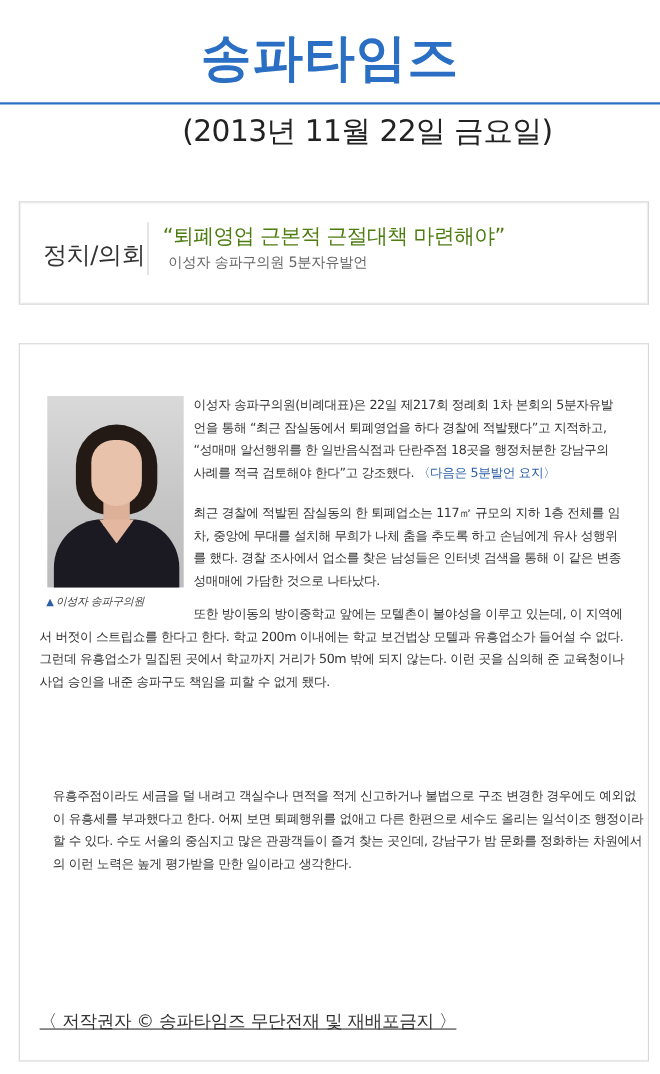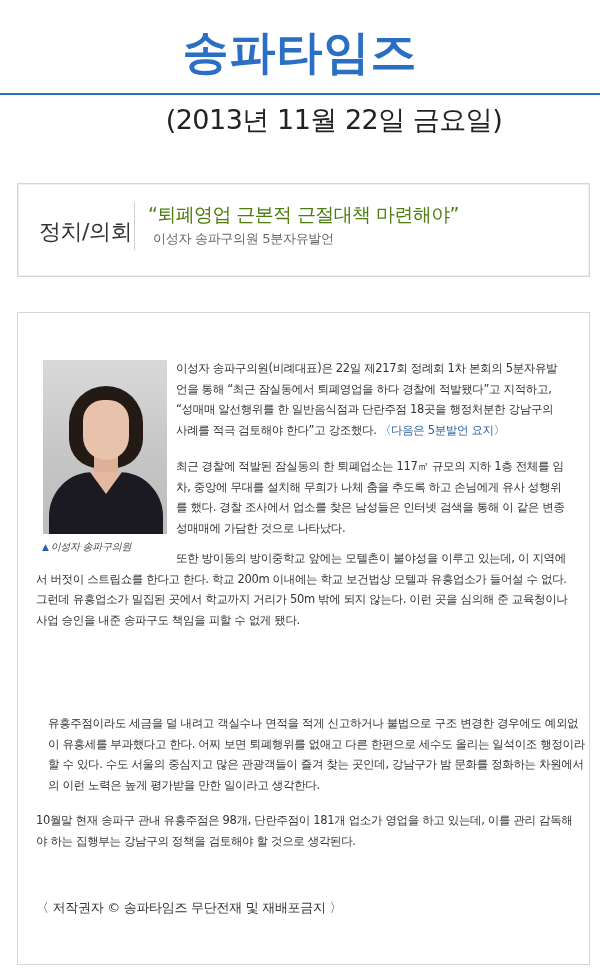--- a/index.html
+++ b/index.html
@@ -30,21 +30,21 @@
   .caption .tri { color: #2a5ea8; font-size: 9px; margin-right: 2px; }
 
   .para { position: absolute; font-size: 11.5px; line-height: 20.5px; color: #333; letter-spacing: -0.35px; margin: 0; text-align: left; }
   .p1 { left: 158px; top: 45px; width: 390px; }
   .p2 { left: 158px; top: 143px; width: 390px; }
   .p3 { left: 18px; top: 235px; width: 540px; text-indent: 140px; }
   .p4 { left: 18px; top: 325px; width: 540px; }
   .p5 { left: 18px; top: 400px; width: 540px; margin-left: 12px; }
   .p6 { left: 18px; top: 497px; width: 540px; }
   .link { color: #2a5ea8; }
-  .copyright { position: absolute; left: 18px; top: 586px; font-size: 13px; color: #333; letter-spacing: -0.3px; white-space: nowrap; }
+  .copyright { position: absolute; left: 18px; top: 606px; font-size: 16px; color: #333; letter-spacing: -0.3px; white-space: nowrap; text-decoration: underline; }
 </style>
 </head>
 <body>
 
 <div class="masthead">
   <div class="logo">송파타임즈</div>
   <div class="masthead-rule"></div>
   <div class="issue-date">(2013년 11월 22일 금요일)</div>
 </div>
 
@@ -64,16 +64,15 @@
     <div class="face"></div>
   </div>
   <div class="caption">
     <span class="tri">▲</span><span>이성자 송파구의원</span>
   </div>
 
   <p class="para p1"><span>이성자 송파구의원(비례대표)은 22일 제217회 정례회 1차 본회의 5분자유발언을 통해 “최근 잠실동에서 퇴폐영업을 하다 경찰에 적발됐다”고 지적하고, “성매매 알선행위를 한 일반음식점과 단란주점 18곳을 행정처분한 강남구의 사례를 적극 검토해야 한다”고 강조했다. </span><span class="link">〈다음은 5분발언 요지〉</span></p>
   <p class="para p2">최근 경찰에 적발된 잠실동의 한 퇴폐업소는 117㎡ 규모의 지하 1층 전체를 임차, 중앙에 무대를 설치해 무희가 나체 춤을 추도록 하고 손님에게 유사 성행위를 했다. 경찰 조사에서 업소를 찾은 남성들은 인터넷 검색을 통해 이 같은 변종 성매매에 가담한 것으로 나타났다.</p>
   <p class="para p3">또한 방이동의 방이중학교 앞에는 모텔촌이 불야성을 이루고 있는데, 이 지역에서 버젓이 스트립쇼를 한다고 한다. 학교 200m 이내에는 학교 보건법상 모텔과 유흥업소가 들어설 수 없다. 그런데 유흥업소가 밀집된 곳에서 학교까지 거리가 50m 밖에 되지 않는다. 이런 곳을 심의해 준 교육청이나 사업 승인을 내준 송파구도 책임을 피할 수 없게 됐다.</p>
   <p class="para p5">유흥주점이라도 세금을 덜 내려고 객실수나 면적을 적게 신고하거나 불법으로 구조 변경한 경우에도 예외없이 유흥세를 부과했다고 한다. 어찌 보면 퇴폐행위를 없애고 다른 한편으로 세수도 올리는 일석이조 행정이라 할 수 있다. 수도 서울의 중심지고 많은 관광객들이 즐겨 찾는 곳인데, 강남구가 밤 문화를 정화하는 차원에서의 이런 노력은 높게 평가받을 만한 일이라고 생각한다.</p>
-  <p class="para p6">10월말 현재 송파구 관내 유흥주점은 98개, 단란주점이 181개 업소가 영업을 하고 있는데, 이를 관리 감독해야 하는 집행부는 강남구의 정책을 검토해야 할 것으로 생각된다.</p>
 
   <div class="copyright">〈 저작권자 © 송파타임즈 무단전재 및 재배포금지 〉</div>
 </div>
 
 </body></html>

